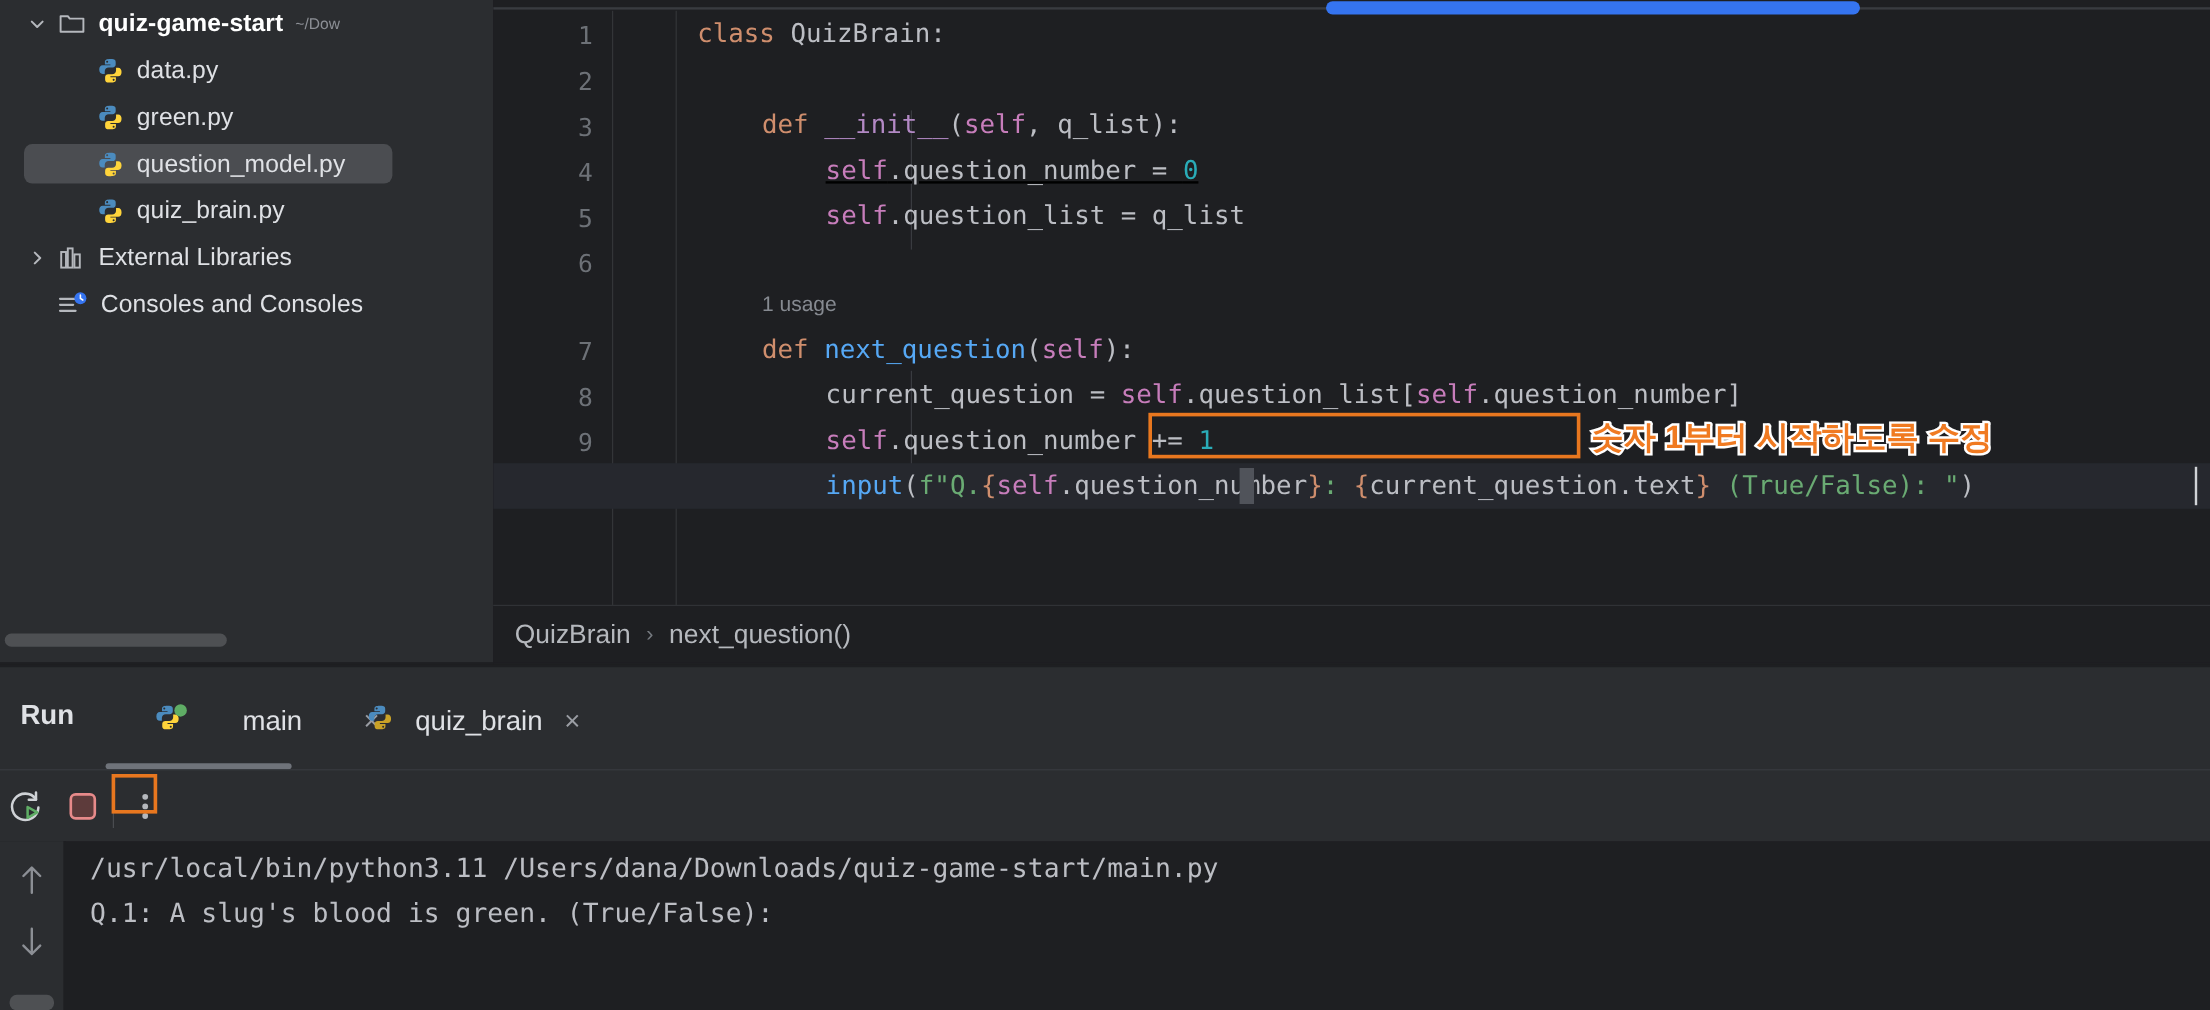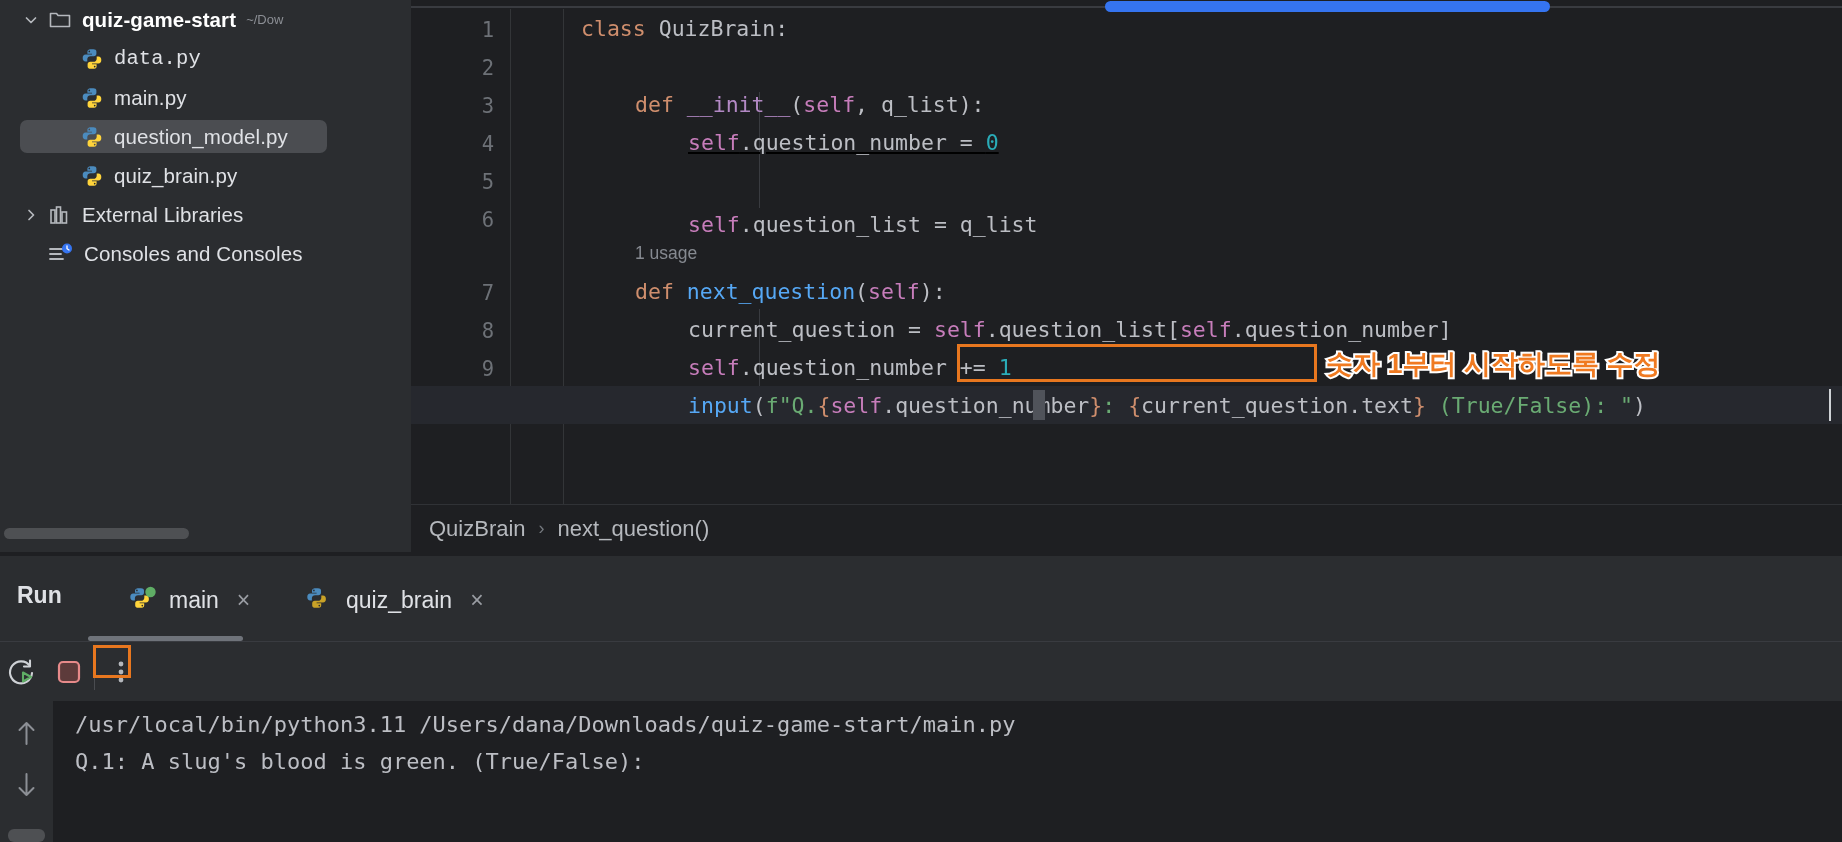--- a/index.html
+++ b/index.html
@@ -245,38 +245,38 @@
         </span>
         <span class="ic">
           <svg width="24" height="24" viewBox="0 0 24 24">
               <path d="M2.5 5.5h6l1.6 2h11.4v11h-19z" fill="none" stroke="#b5b8bd" stroke-width="1.6" stroke-linejoin="round"></path>
             </svg>
         </span>
         <span class="tree-label bold">quiz-game-start</span>
         <span class="tree-path">~/Dow</span>
       </div>
 
-      <div class="tree-row indent1" style="top:39px;position:absolute;width:411px;font-family:Liberation Mono, monospace;">
+      <div class="tree-row indent1" style="top:39px;position:absolute;width:411px;">
         <span class="ic">
           <svg class="pyicon" viewBox="0 0 24 24">
             <path d="M11.6 2.2c-2.3 0-4.2.5-4.2 2.4v2.1h4.6v.7H5.6c-1.9 0-2.9 1.4-2.9 3.6s1 3.6 2.9 3.6h1.7v-2.3c0-1.9 1.4-3.1 3.3-3.1h3.2c1.5 0 2.6-.9 2.6-2.4V4.6c0-1.6-1.3-2.4-3-2.4zm-2.3 1.4a.85.85 0 110 1.7.85.85 0 010-1.7z" fill="#4b8bbe"></path>
             <path d="M12.4 21.8c2.3 0 4.2-.5 4.2-2.4v-2.1H12v-.7h6.4c1.9 0 2.9-1.4 2.9-3.6s-1-3.6-2.9-3.6h-1.7v2.3c0 1.9-1.4 3.1-3.3 3.1h-3.2c-1.5 0-2.6.9-2.6 2.4v2.2c0 1.6 1.3 2.4 3 2.4zm2.3-1.4a.85.85 0 110-1.7.85.85 0 010 1.7z" fill="#ffd43b"></path>
           </svg>
         </span>
         <span class="tree-label">data.py</span>
       </div>
 
       <div class="tree-row indent1" style="top:78px;position:absolute;width:411px;">
         <span class="ic">
           <svg class="pyicon" viewBox="0 0 24 24">
             <path d="M11.6 2.2c-2.3 0-4.2.5-4.2 2.4v2.1h4.6v.7H5.6c-1.9 0-2.9 1.4-2.9 3.6s1 3.6 2.9 3.6h1.7v-2.3c0-1.9 1.4-3.1 3.3-3.1h3.2c1.5 0 2.6-.9 2.6-2.4V4.6c0-1.6-1.3-2.4-3-2.4zm-2.3 1.4a.85.85 0 110 1.7.85.85 0 010-1.7z" fill="#4b8bbe"></path>
             <path d="M12.4 21.8c2.3 0 4.2-.5 4.2-2.4v-2.1H12v-.7h6.4c1.9 0 2.9-1.4 2.9-3.6s-1-3.6-2.9-3.6h-1.7v2.3c0 1.9-1.4 3.1-3.3 3.1h-3.2c-1.5 0-2.6.9-2.6 2.4v2.2c0 1.6 1.3 2.4 3 2.4zm2.3-1.4a.85.85 0 110-1.7.85.85 0 010 1.7z" fill="#ffd43b"></path>
           </svg>
         </span>
-        <span class="tree-label">main.py</span>
+        <span class="tree-label">green.py</span>
       </div>
 
       <div class="tree-row indent1 sel" style="top:117px;position:absolute;width:411px;">
         <span class="rowbg"></span>
         <span class="ic">
           <svg class="pyicon" viewBox="0 0 24 24">
             <path d="M11.6 2.2c-2.3 0-4.2.5-4.2 2.4v2.1h4.6v.7H5.6c-1.9 0-2.9 1.4-2.9 3.6s1 3.6 2.9 3.6h1.7v-2.3c0-1.9 1.4-3.1 3.3-3.1h3.2c1.5 0 2.6-.9 2.6-2.4V4.6c0-1.6-1.3-2.4-3-2.4zm-2.3 1.4a.85.85 0 110 1.7.85.85 0 010-1.7z" fill="#4b8bbe"></path>
             <path d="M12.4 21.8c2.3 0 4.2-.5 4.2-2.4v-2.1H12v-.7h6.4c1.9 0 2.9-1.4 2.9-3.6s-1-3.6-2.9-3.6h-1.7v2.3c0 1.9-1.4 3.1-3.3 3.1h-3.2c-1.5 0-2.6.9-2.6 2.4v2.2c0 1.6 1.3 2.4 3 2.4zm2.3-1.4a.85.85 0 110-1.7.85.85 0 010 1.7z" fill="#ffd43b"></path>
           </svg>
         </span>
@@ -355,21 +355,21 @@
         <div class="cline" style="top:38px;"></div>
 
         <div class="cline" style="top:76px;">
           <span class="ctext" style="left:224px;"><span class="kw">def</span><span class="plain"> </span><span class="mag">__init__</span><span class="plain">(</span><span class="selfv">self</span><span class="plain">, q_list):</span></span>
         </div>
 
         <div class="cline" style="top:114px;">
           <span class="ctext" style="left:277px;text-decoration:underline;"><span class="selfv">self</span><span class="plain">.question_number = </span><span class="num">0</span></span>
         </div>
 
-        <div class="cline" style="top:152px;margin-top:44px;">
+        <div class="cline" style="top:152px;">
           <span class="ctext" style="left:277px;"><span class="selfv">self</span><span class="plain">.question_list = q_list</span></span>
         </div>
 
         <div class="cline" style="top:190px;"></div>
 
         <div class="usage" style="top:234px; left:224px;">1 usage</div>
 
         <div class="cline" style="top:263px;">
           <span class="ctext" style="left:224px;"><span class="kw">def</span><span class="plain"> </span><span class="fn">next_question</span><span class="plain">(</span><span class="selfv">self</span><span class="plain">):</span></span>
         </div>
@@ -402,21 +402,21 @@
     <div id="top-bottom-edge"></div>
   </div>
 
   <div id="split-line"></div>
 
   <div id="runpanel">
 
     <div id="run-tabbar">
       <span id="run-label">Run</span>
 
-      <div class="runtab" style="left:128px;">
+      <div class="runtab" style="left:128px;gap:33px;">
         <span class="ic" style="margin-right:0;">
           <svg width="30" height="28" viewBox="0 0 30 28">
             <path d="M11.2 2.2c-2.3 0-4.2.5-4.2 2.4v2.1h4.6v.7H5.2c-1.9 0-2.9 1.4-2.9 3.6s1 3.6 2.9 3.6h1.7v-2.3c0-1.9 1.4-3.1 3.3-3.1h3.2c1.5 0 2.6-.9 2.6-2.4V4.6c0-1.6-1.3-2.4-3-2.4zm-2.3 1.4a.85.85 0 110 1.7.85.85 0 010-1.7z" fill="#4b8bbe"></path>
             <path d="M12 21.8c2.3 0 4.2-.5 4.2-2.4v-2.1h-4.6v-.7H18c1.9 0 2.9-1.4 2.9-3.6s-1-3.6-2.9-3.6h-1.7v2.3c0 1.9-1.4 3.1-3.3 3.1H9.8c-1.5 0-2.6.9-2.6 2.4v2.2c0 1.6 1.3 2.4 3 2.4zm2.3-1.4a.85.85 0 110-1.7.85.85 0 010 1.7z" fill="#ffd43b"></path>
             <circle cx="22.5" cy="6" r="5.2" fill="#5fad65"></circle>
           </svg>
         </span>
         <span class="tabname">main</span>
         <span class="tabclose">×</span>
       </div>

